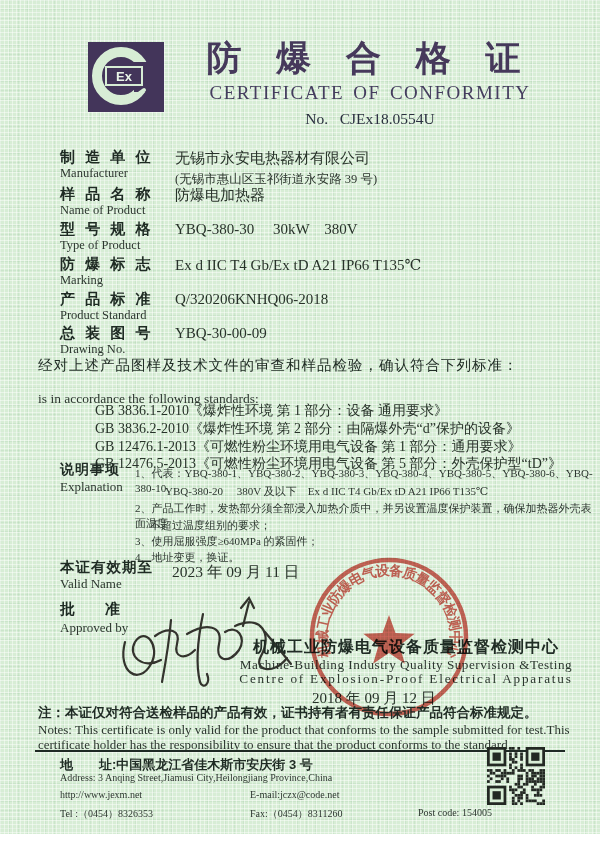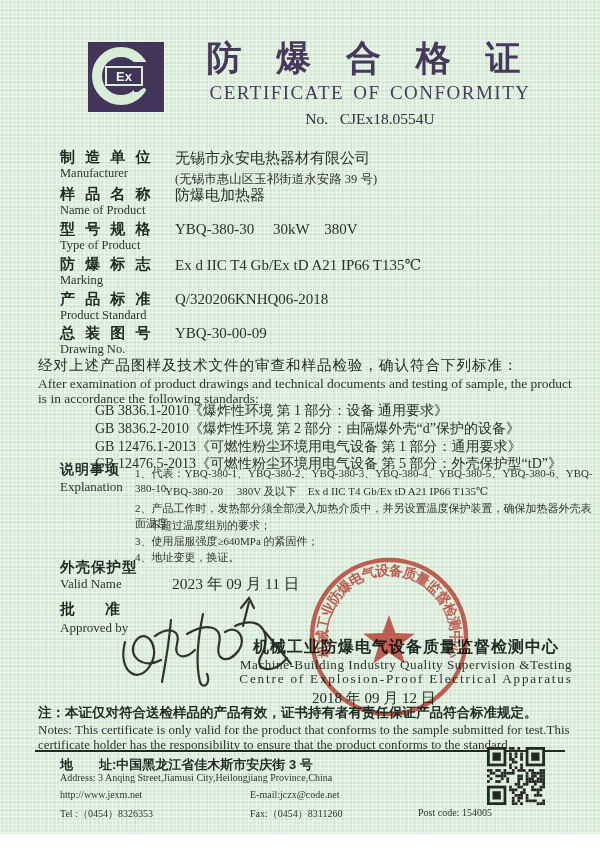--- a/index.html
+++ b/index.html
@@ -81,40 +81,39 @@
 
   <div class="abs cnl" style="left:60px;top:290px;">产 品 标 准</div>
   <div class="abs enl" style="left:60px;top:308px;">Product Standard</div>
   <div class="abs val" style="left:175px;top:291px;">Q/320206KNHQ06-2018</div>
 
   <div class="abs cnl" style="left:60px;top:324px;">总 装 图 号</div>
   <div class="abs enl" style="left:60px;top:342px;">Drawing No.</div>
   <div class="abs val" style="left:175px;top:325px;">YBQ-30-00-09</div>
 
   <div class="abs stmt-cn" style="left:38px;top:356px;">经对上述产品图样及技术文件的审查和样品检验，确认符合下列标准：</div>
-  <div class="abs stmt-en" style="left:38px;top:376px;">After examination of product drawings and technical documents and testing of sample, the product</div>
   <div class="abs stmt-en" style="left:38px;top:391px;">is in accordance the following standards:</div>
 
   <div class="abs std" style="left:95px;top:402px;">GB 3836.1-2010《爆炸性环境  第 1 部分：设备  通用要求》</div>
   <div class="abs std" style="left:95px;top:420px;">GB 3836.2-2010《爆炸性环境  第 2 部分：由隔爆外壳“d”保护的设备》</div>
   <div class="abs std" style="left:95px;top:438px;">GB 12476.1-2013《可燃性粉尘环境用电气设备  第 1 部分：通用要求》</div>
   <div class="abs std" style="left:95px;top:455px;">GB 12476.5-2013《可燃性粉尘环境用电气设备  第 5 部分：外壳保护型“tD”》</div>
 
   <div class="abs cnl" style="left:60px;top:461px;font-size:14px;letter-spacing:1px;">说明事项</div>
   <div class="abs enl" style="left:60px;top:479px;font-size:13px;">Explanation</div>
   <div class="abs exp-line" style="left:135px;top:466px;">1、代表：YBQ-380-1、YBQ-380-2、YBQ-380-3、YBQ-380-4、YBQ-380-5、YBQ-380-6、YBQ-380-10、</div>
   <div class="abs exp-line pre" style="left:165px;top:484px;">YBQ-380-20     380V 及以下    Ex d IIC T4 Gb/Ex tD A21 IP66 T135℃</div>
   <div class="abs exp-line" style="left:135px;top:501px;">2、产品工作时，发热部分须全部浸入加热介质中，并另设置温度保护装置，确保加热器外壳表面温度</div>
   <div class="abs exp-line" style="left:150px;top:518px;">不超过温度组别的要求；</div>
   <div class="abs exp-line" style="left:135px;top:534px;">3、使用屈服强度≥640MPa 的紧固件；</div>
   <div class="abs exp-line" style="left:135px;top:550px;">4、地址变更，换证。</div>
 
-  <div class="abs cnl" style="left:60px;top:558px;font-size:14.5px;letter-spacing:1px;">外壳保护型</div>
+  <div class="abs cnl" style="left:60px;top:558px;font-size:14.5px;letter-spacing:1px;">本证有效期至</div>
   <div class="abs enl" style="left:60px;top:576px;font-size:13px;">Valid Name</div>
-  <div class="abs val" style="left:172px;top:562px;font-size:15.5px;margin-top:12px;">2023 年 09 月 11 日</div>
+  <div class="abs val" style="left:172px;top:562px;font-size:15.5px;">2023 年 09 月 11 日</div>
 
   <div class="abs cnl" style="left:60px;top:600px;letter-spacing:0;">批　　准</div>
   <div class="abs enl" style="left:60px;top:620px;font-size:13px;">Approved by</div>
 
   <div class="abs" style="left:115px;top:592px;width:200px;height:100px;">
     <svg width="200" height="100" viewBox="0 0 200 100">
       <g fill="none" stroke="#33332d" stroke-width="2.2" stroke-linecap="round">
         <path d="M10,50 C2,80 24,94 36,72 C46,54 30,34 20,50 C12,64 28,78 46,68"></path>
         <path d="M56,28 C54,52 50,74 47,90"></path>
         <path d="M40,44 C54,34 66,38 62,52 C58,66 70,68 80,58"></path>

